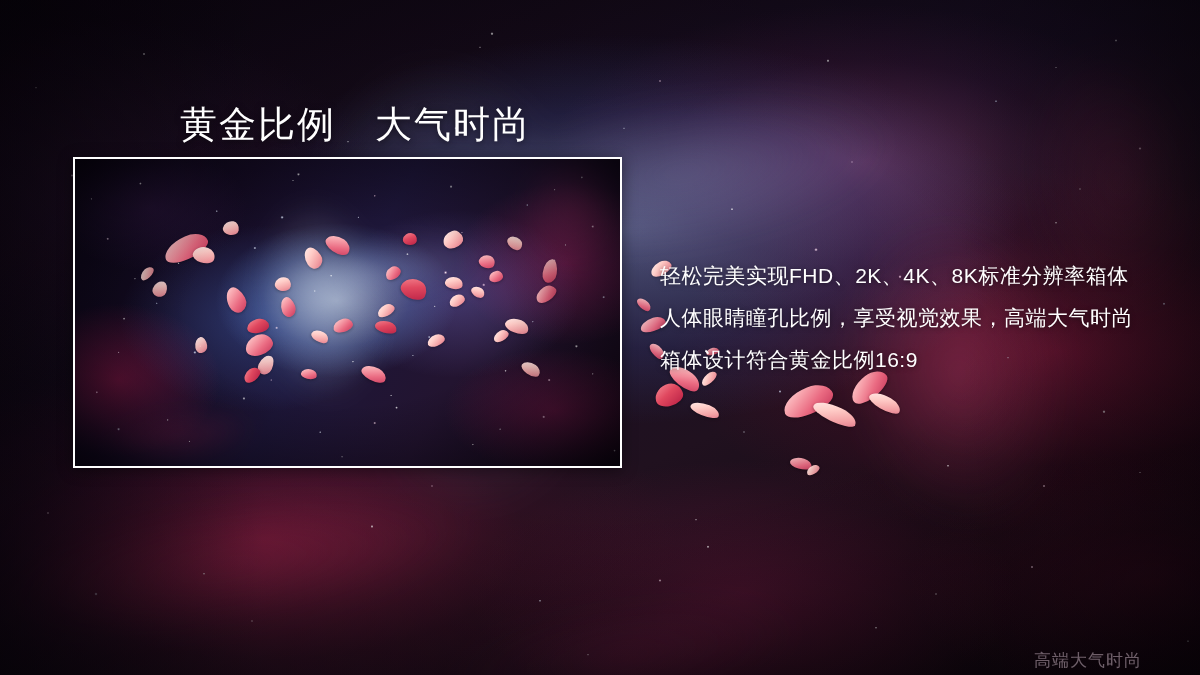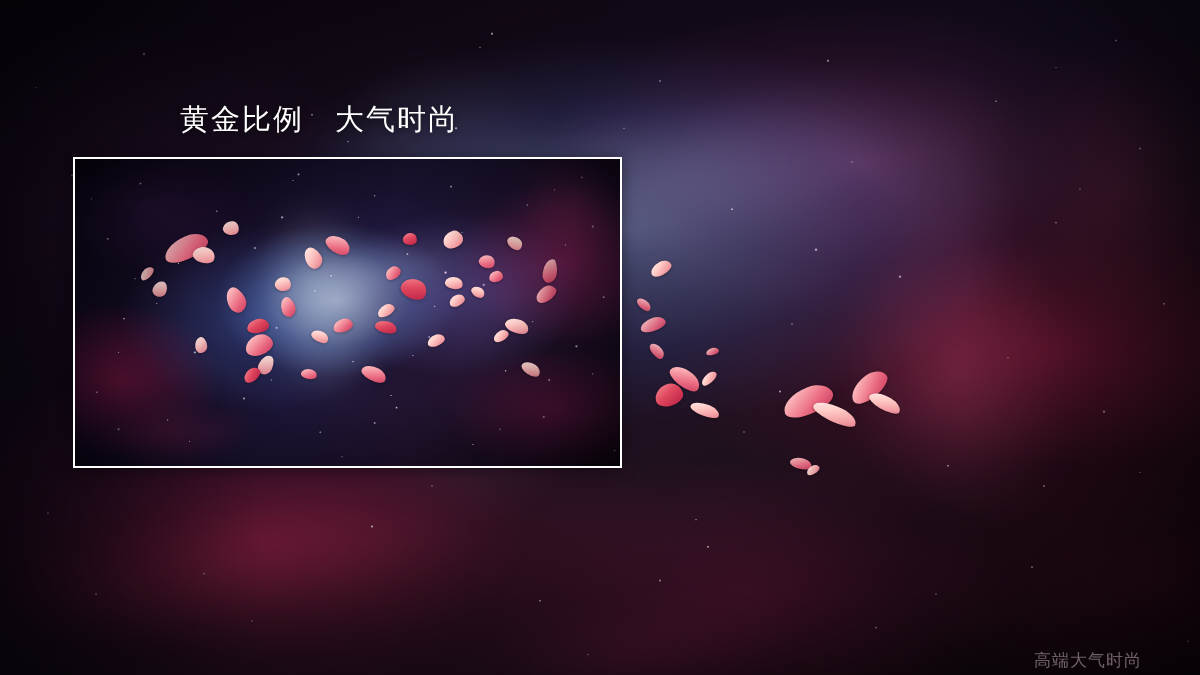--- a/index.html
+++ b/index.html
@@ -119,21 +119,21 @@
       radial-gradient(2.5px 2.5px at 38% 19%, rgba(255,255,255,.9), rgba(190,210,255,.28) 45%, transparent 70%),
       radial-gradient(2.2px 2.2px at 55% 86%, rgba(255,255,255,.88), rgba(255,180,215,.26) 45%, transparent 70%),
       radial-gradient(2.4px 2.4px at 8% 88%, rgba(255,255,255,.86), rgba(200,215,255,.26) 45%, transparent 70%),
       radial-gradient(2.3px 2.3px at 95% 22%, rgba(255,255,255,.88), rgba(255,185,220,.26) 45%, transparent 70%);
     background-repeat:no-repeat;
   }
 
   
   .title{
     position:absolute; left:180px; top:100px;
-    font-size:29px; letter-spacing:2px;
+    font-size:37px; letter-spacing:2px;
     color:#ffffff; font-weight:400;
     text-shadow:0 1px 6px rgba(0,0,0,.55);
     white-space:pre;
   }
 
   
   .frame{
     position:absolute; left:73px; top:157px;
     width:549px; height:311px;
     border:2px solid #ffffff;
@@ -290,16 +290,21 @@
         <div class="petal pale" style="left:430px;top:160px;width:24px;height:14px;transform:rotate(22deg);"></div>
         <div class="petal pale" style="left:418px;top:172px;width:16px;height:10px;transform:rotate(-28deg);"></div>
         <div class="petal pale" style="left:446px;top:204px;width:20px;height:12px;transform:rotate(34deg);"></div>
         <div class="petal pale tiny" style="left:120px;top:178px;width:12px;height:16px;transform:rotate(-10deg);"></div>
       </div>
 
       <div class="frame-vig"></div>
     </div>
   </div>
 
+  <div class="body-text">
+    <div class="body-line">轻松完美实现FHD、2K、4K、8K标准分辨率箱体</div>
+    <div class="body-line">人体眼睛瞳孔比例，享受视觉效果，高端大气时尚</div>
+    <div class="body-line">箱体设计符合黄金比例16:9</div>
+  </div>
 
   <div class="watermark">高端大气时尚</div>
 
 </div>
 
 </body></html>

